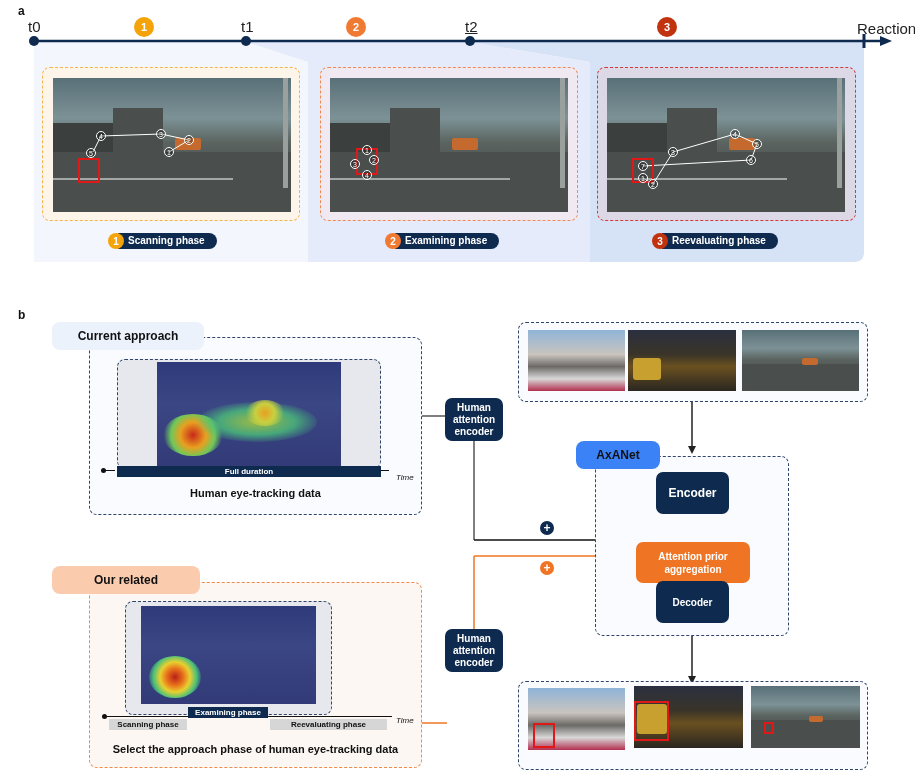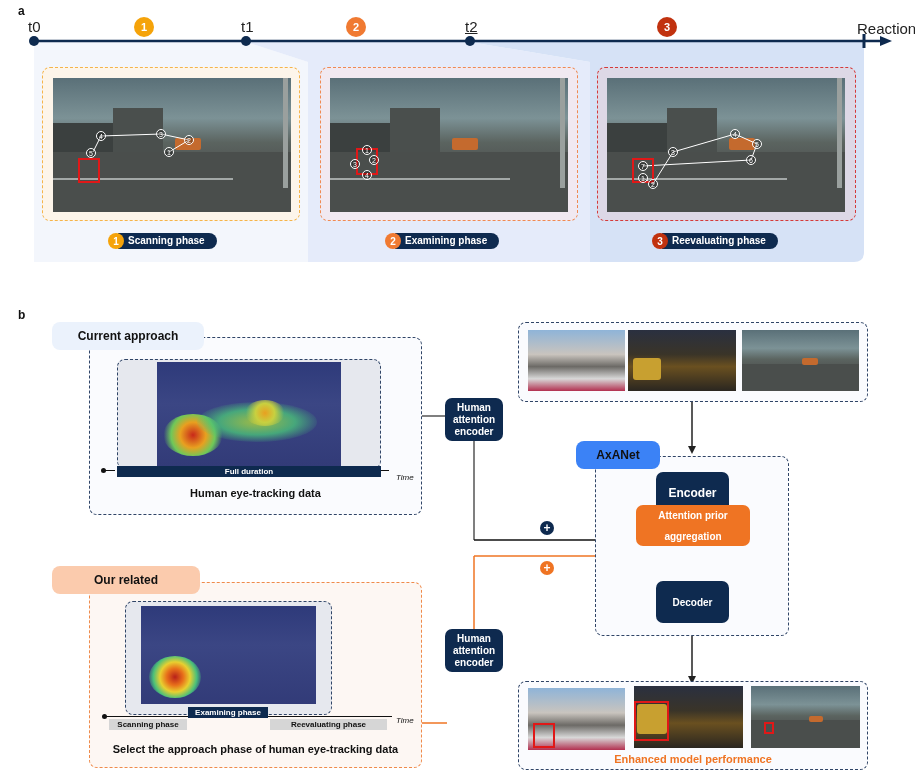--- a/index.html
+++ b/index.html
@@ -196,30 +196,29 @@
   </div>
   <div class="photo scene" style="left:223px;top:7px;width:117px;height:61px;">
     <div class="road"></div>
     <div class="van" style="left:60px;top:28px;width:16px;height:7px;"></div>
   </div>
 </div>
 
 <div class="abs" style="left:595px;top:456px;width:194px;height:180px;border:1.5px dashed #2f4466;border-radius:8px;background:#fafbfe;box-sizing:border-box;"></div>
 <div class="abs" style="left:576px;top:441px;width:84px;height:28px;background:#3b82f6;border-radius:8px;font-weight:bold;font-size:12px;display:flex;align-items:center;justify-content:center;">AxANet</div>
 <div class="abs navy-box" style="left:656px;top:472px;width:73px;height:42px;font-size:12px;">Encoder</div>
-<div class="abs orange-box" style="left:636px;top:505px;width:114px;height:41px;font-size:10px;line-height:21px;padding:0 10px;box-sizing:border-box;">Attention prior aggregation</div>
+<div class="abs orange-box" style="left:636px;top:542px;width:114px;height:41px;font-size:10px;line-height:13px;padding:0 10px;box-sizing:border-box;">Attention prior aggregation</div>
 <div class="abs navy-box" style="left:656px;top:581px;width:73px;height:42px;font-size:10px;">Decoder</div>
 
 <div class="abs" style="left:518px;top:681px;width:350px;height:89px;border:1.5px dashed #2f4466;border-radius:8px;background:#fafbfe;box-sizing:border-box;">
   <div class="photo" style="left:9px;top:6px;width:97px;height:62px;background:linear-gradient(180deg,#8fb4d8 0%,#c9c4be 40%,#6c6a66 60%,#d8d8d8 80%,#b23050 100%);">
     <div class="redbox" style="left:5px;top:35px;width:22px;height:25px;"></div>
   </div>
   <div class="photo" style="left:115px;top:4px;width:109px;height:62px;background:linear-gradient(180deg,#2a3040 0%,#3a3428 40%,#6a5020 60%,#2a2620 100%);">
     <div class="abs" style="left:3px;top:18px;width:30px;height:30px;background:#c8a030;border-radius:3px;"></div>
     <div class="redbox" style="left:0;top:15px;width:35px;height:40px;"></div>
   </div>
   <div class="photo scene" style="left:232px;top:4px;width:109px;height:62px;">
     <div class="road"></div>
     <div class="van" style="left:58px;top:30px;width:14px;height:6px;"></div>
     <div class="redbox" style="left:13px;top:36px;width:10px;height:12px;"></div>
   </div>
-  <div class="abs" style="left:0;top:71px;width:100%;text-align:center;font-weight:bold;font-size:11px;color:#ef7423;">Enhanced model performance</div>
 </div>
 
 </body></html>

